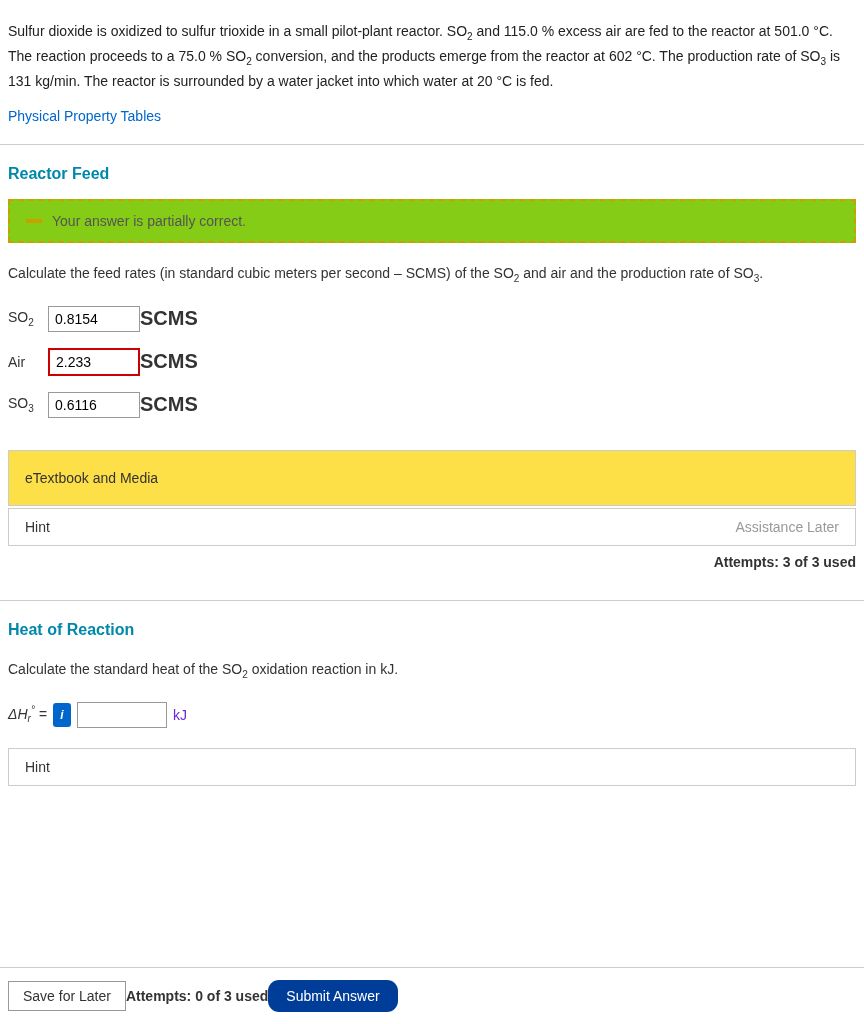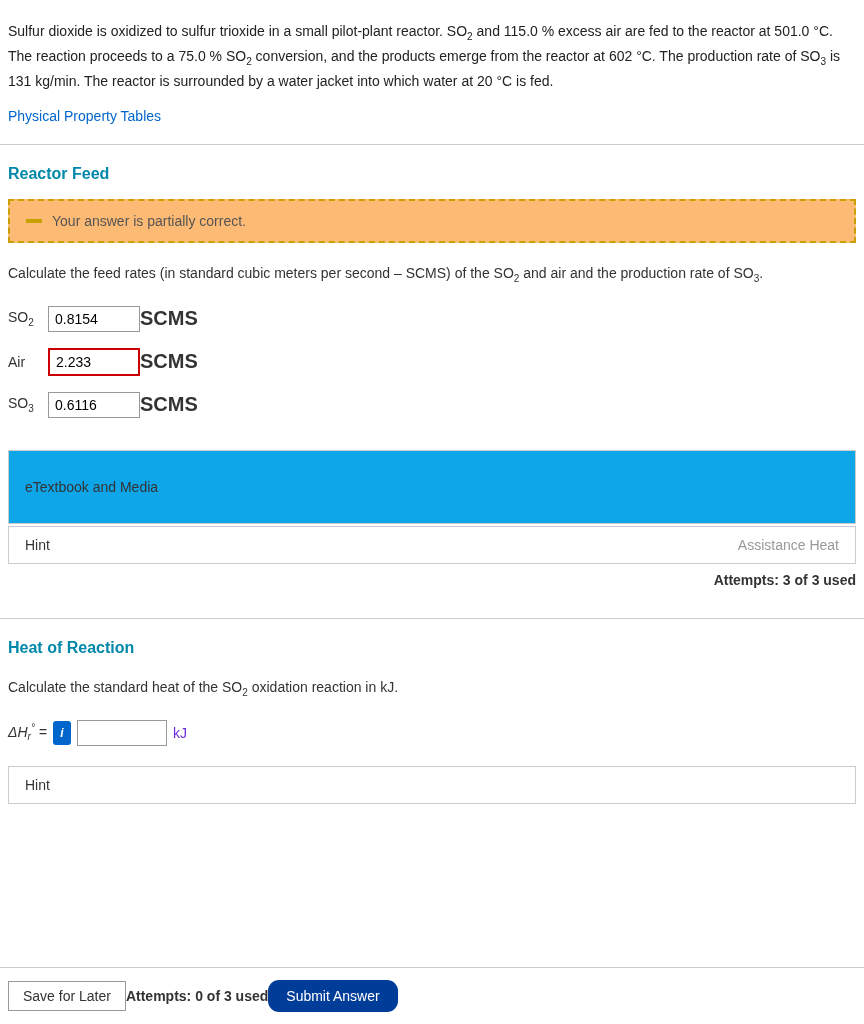--- a/index.html
+++ b/index.html
@@ -42,21 +42,21 @@
     .section-title {
       font-size: 16px;
       font-weight: bold;
       color: #0088aa;
       margin-bottom: 16px;
     }
 
     
     .partial-correct-banner {
       border: 2px dashed #c8a000;
-      background: #fdba74;
+      background: #84cc16;
       padding: 12px 16px;
       margin-bottom: 20px;
       display: flex;
       align-items: center;
       gap: 10px;
     }
 
     .minus-icon {
       display: inline-block;
       width: 16px;
@@ -104,25 +104,25 @@
 
     .input-unit {
       font-size: 20px;
       color: #333;
       font-weight: bold;
     }
 
     
     .etextbook-bar {
       border: 1px solid #ccc;
-      padding: 28px 16px;
-      font-size: 14px;
-      color: #333;
-      cursor: pointer;
-      background: #0ea5e9;
+      padding: 19px 16px;
+      font-size: 14px;
+      color: #333;
+      cursor: pointer;
+      background: #fde047;
       margin-bottom: 2px;
     }
 
     
     .hint-bar {
       border: 1px solid #ccc;
       padding: 10px 16px;
       font-size: 14px;
       color: #333;
       cursor: pointer;
@@ -296,21 +296,21 @@
     <input class="input-field" type="text" value="0.6116" style="">
     <span class="input-unit">SCMS</span>
   </div>
 
   <br>
 
   <div class="etextbook-bar">eTextbook and Media</div>
 
   <div class="hint-bar">
     <span>Hint</span>
-    <span class="assistance-used">Assistance Heat</span>
+    <span class="assistance-used">Assistance Later</span>
   </div>
 
   <div class="attempts-text">Attempts: 3 of 3 used</div>
 </div>
 
 <hr class="divider">
 
 <div class="heat-section">
   <div class="heat-title">Heat of Reaction</div>
 

